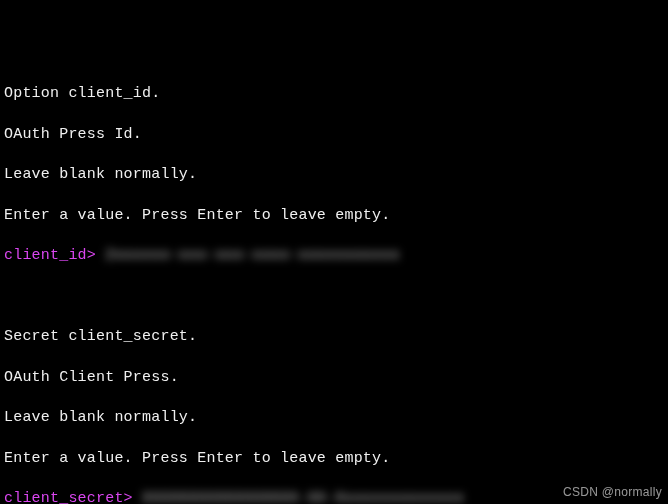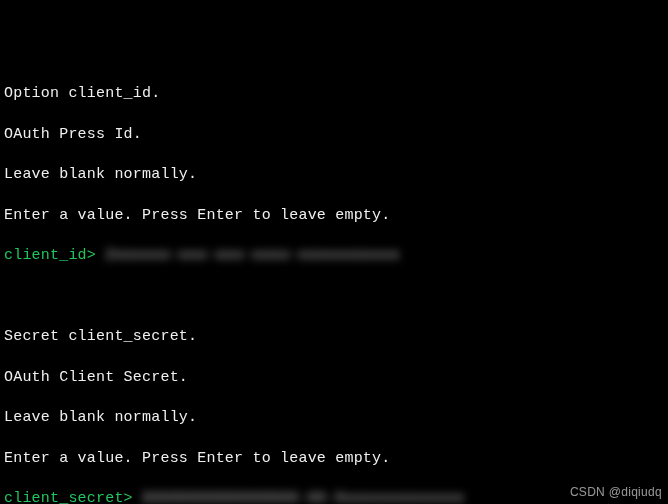--- a/index.html
+++ b/index.html
@@ -11,21 +11,21 @@
       line-height: 1.35;
       width: 668px;
       height: 504px;
       overflow: hidden;
       padding: 3px 4px;
       position: relative;
       white-space: pre;
       letter-spacing: 0.2px;
     }
     .line { display: block; }
-    .white { color: #22c55e; }
+    .white { color: #d946ef; }
     .blurred {
       filter: blur(4px);
       -webkit-filter: blur(4px);
       color: #cfcfcf;
     }
     .watermark {
       position: absolute;
       right: 6px;
       bottom: 4px;
       font-family: Arial, sans-serif;
@@ -39,35 +39,35 @@
 
 
 
 <span class="line">Option client_id.</span>
 <span class="line">OAuth Press Id.</span>
 <span class="line">Leave blank normally.</span>
 <span class="line">Enter a value. Press Enter to leave empty.</span>
 <span class="line"><span class="white">client_id&gt; </span><span class="blurred">2xxxxxx-xxx-xxx-xxxx-xxxxxxxxxxx</span></span>
 <span class="line">&nbsp;</span>
 <span class="line">Secret client_secret.</span>
-<span class="line">OAuth Client Secret.</span>
+<span class="line">OAuth Client Press.</span>
 <span class="line">Leave blank normally.</span>
 <span class="line">Enter a value. Press Enter to leave empty.</span>
 <span class="line"><span class="white">client_secret&gt; </span><span class="blurred">XXXXXXXXXXXXXXXXX-XX-Xxxxxxxxxxxxxx</span></span>
 
 
 
 
 
 
 
 
 
 
 
 
 
 
 
-<div class="watermark">CSDN @diqiudq</div>
+<div class="watermark">CSDN @normally</div>
 
 
 
 
 </body></html>

